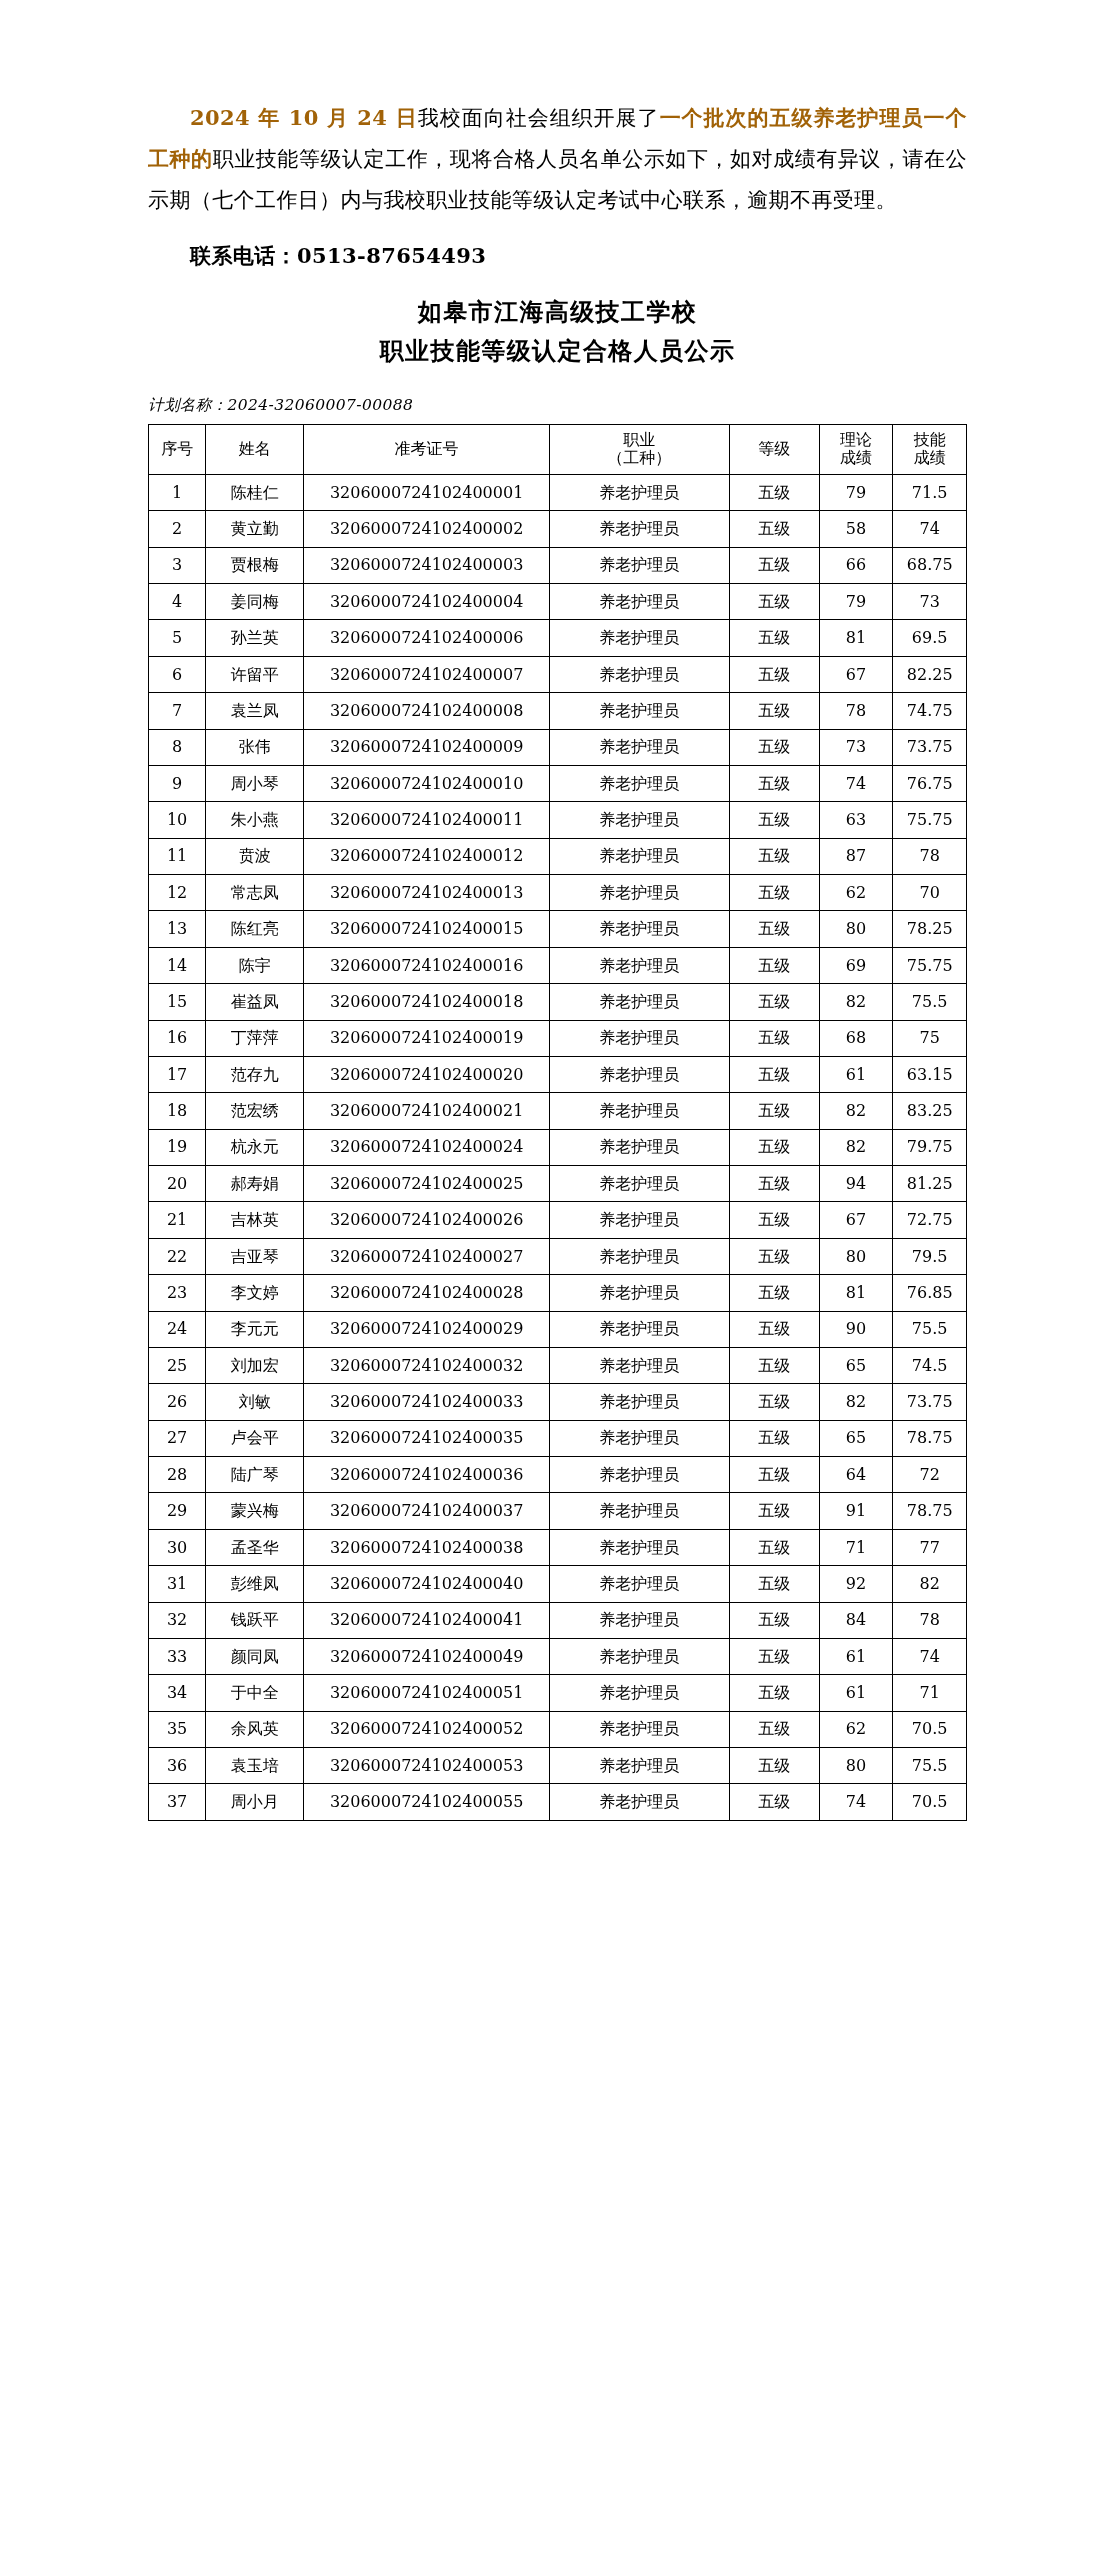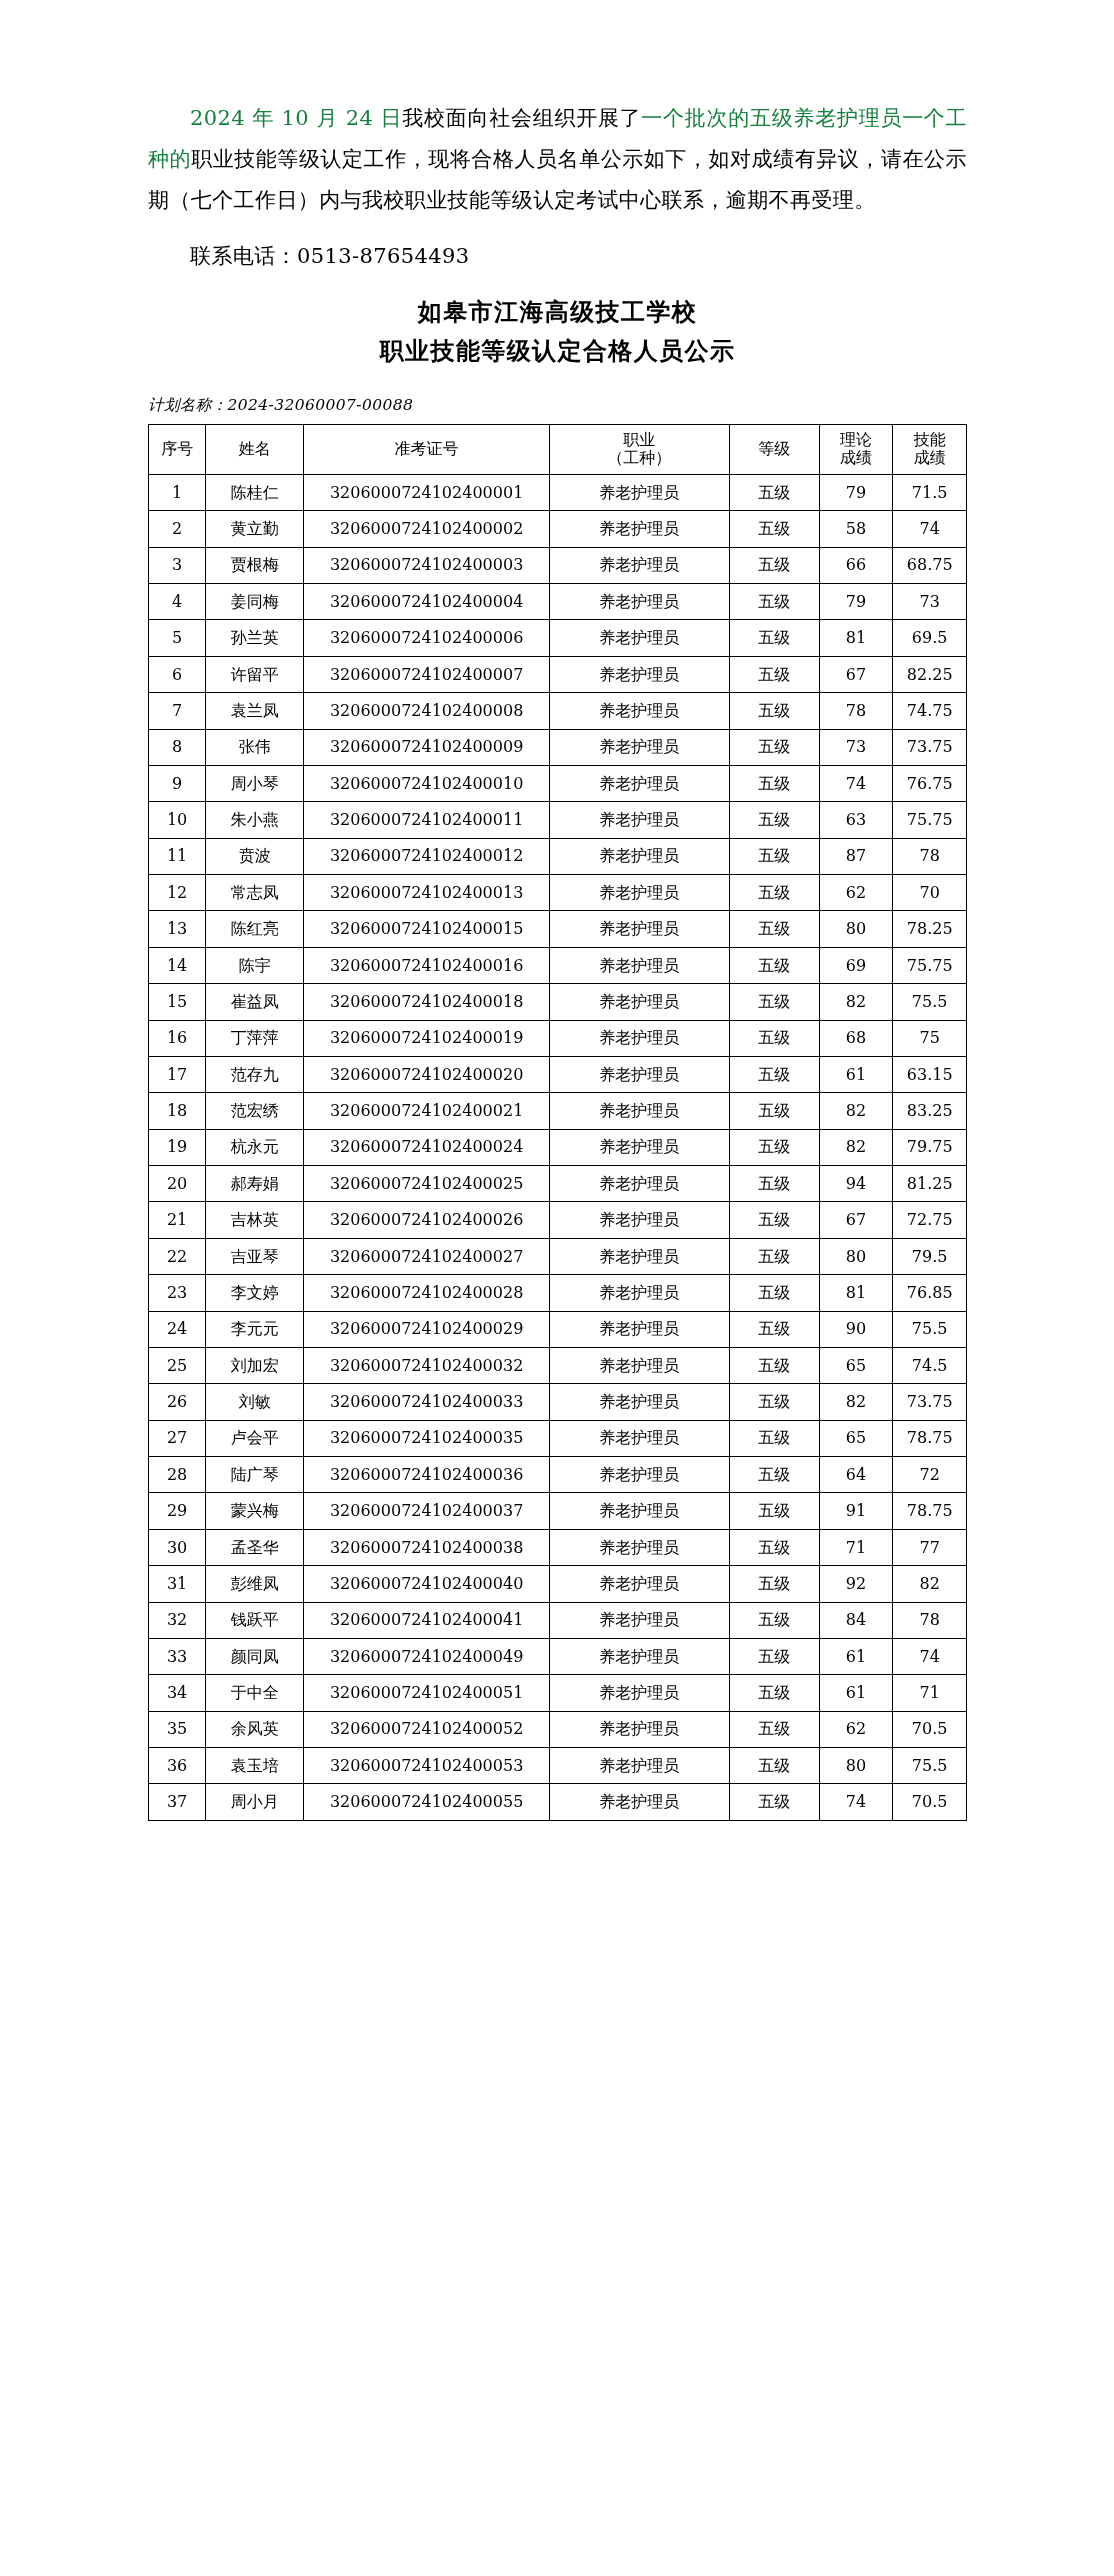--- a/index.html
+++ b/index.html
@@ -19,30 +19,31 @@
     padding: 77px 148px 42px 148px;
   }
   .intro {
     font-size: 21px;
     line-height: 1.95;
     text-align: justify;
     text-indent: 0;
     letter-spacing: 0.4px;
   }
   .intro .red {
-    color: #15803d;
+    color: #a16207;
+    font-weight: bold;
   }
   .intro-first {
     text-indent: 42px;
   }
   .phone-line {
     font-size: 21px;
     margin-top: 11px;
     text-indent: 42px;
-    font-weight: normal;
+    font-weight: bold;
     letter-spacing: 0.4px;
   }
   .title-block {
     text-align: center;
     margin-top: 22px;
   }
   .title-line {
     font-size: 24px;
     font-weight: bold;
     line-height: 1.65;

